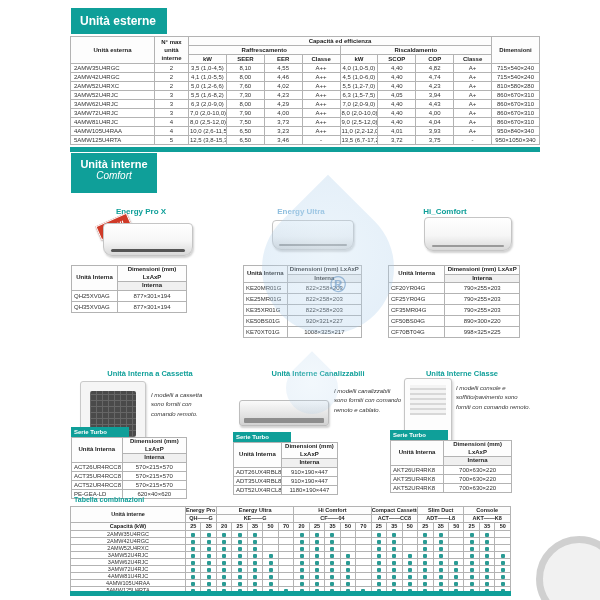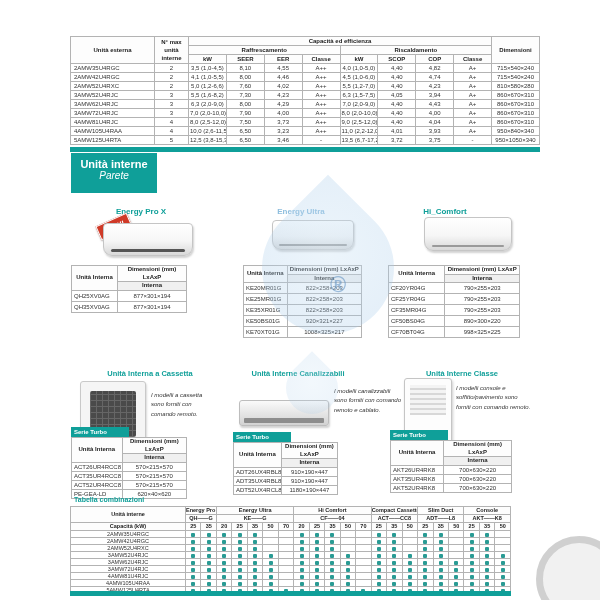--- a/index.html
+++ b/index.html
@@ -59,21 +59,21 @@
   #wall-table-0{left:71px;top:265px;width:116px;}
   #wall-table-1{left:243px;top:265px;width:119px;}
   #wall-table-2{left:388px;top:265px;width:132px;}
   #wall-table-0 th:first-child,#wall-table-0 td:first-child{width:40%;}
   #wall-table-1 th:first-child,#wall-table-1 td:first-child{width:37%;}
   #wall-table-2 th:first-child,#wall-table-2 td:first-child{width:43%;}
 
   
   .sp-title{position:absolute;top:369px;font-size:7.5px;font-weight:bold;color:#0f9f99;text-align:center;}
   #sp-title-0{left:80px;width:140px;}
-  #sp-title-1{left:228px;width:140px;}
+  #sp-title-1{left:248px;width:140px;}
   #sp-title-2{left:392px;width:140px;}
   .sp-note{position:absolute;font-size:6px;font-style:italic;color:#333;line-height:1.55;}
   #sp-note-0{left:151px;top:391px;width:62px;}
   #sp-note-1{left:334px;top:387px;width:68px;}
   #sp-note-2{left:456px;top:384px;width:76px;}
   .serie{position:absolute;background:#0f9f99;color:#fff;font-size:6px;font-weight:bold;
          width:58px;height:10px;line-height:10px;padding-left:3px;}
   #serie-0{left:71px;top:427px;} #serie-1{left:233px;top:432px;} #serie-2{left:390px;top:430px;}
   #special-table-0{left:71px;top:437px;width:116px;}
   #special-table-1{left:233px;top:442px;width:105px;}
@@ -121,20 +121,21 @@
   #drop-small{left:286px;top:362px;width:52px;height:52px;opacity:.3;}
   #reg-mark{left:330px;top:272px;font-size:22px;font-weight:bold;color:#5d8fc0;opacity:.55;}
   #corner-circle{right:-22px;bottom:-22px;width:86px;height:86px;border-radius:50%;
         border:7px solid #cccccc;background:rgba(232,232,232,.65);opacity:.9;}
 </style>
 </head>
 <body>
 
 <div id="page">
 
+  <div class="banner1">Unità esterne</div>
   <table id="ext-table">
       <tbody>
         <tr>
           <th rowspan="3" class="c-model">Unità esterna</th>
           <th rowspan="3" class="c-max">N° max unità interne</th>
           <th colspan="8">Capacità ed efficienza</th>
           <th rowspan="3" class="c-dim">Dimensioni</th>
         </tr>
         <tr>
           <th colspan="4">Raffrescamento</th>
@@ -266,21 +267,21 @@
           <td>3,75</td>
           <td>-</td>
           <td>950×1050×340</td>
         </tr>
       </tbody>
     </table>
   <div class="divider"></div>
 
   <div class="banner2">
     <div class="t">Unità interne</div>
-    <div class="s">Parete</div>
+    <div class="s">Comfort</div>
   </div>
 
   <div class="wt" id="wt-0">Energy Pro X</div>
   <div class="wt" id="wt-1">Energy Ultra</div>
   <div class="wt" id="wt-2">Hi_Comfort</div>
 
   <div class="new-badge">NEW!</div>
   <div class="wall-unit" id="wu-0"></div>
   <div class="wall-unit" id="wu-1"></div>
   <div class="wall-unit" id="wu-2"></div>

